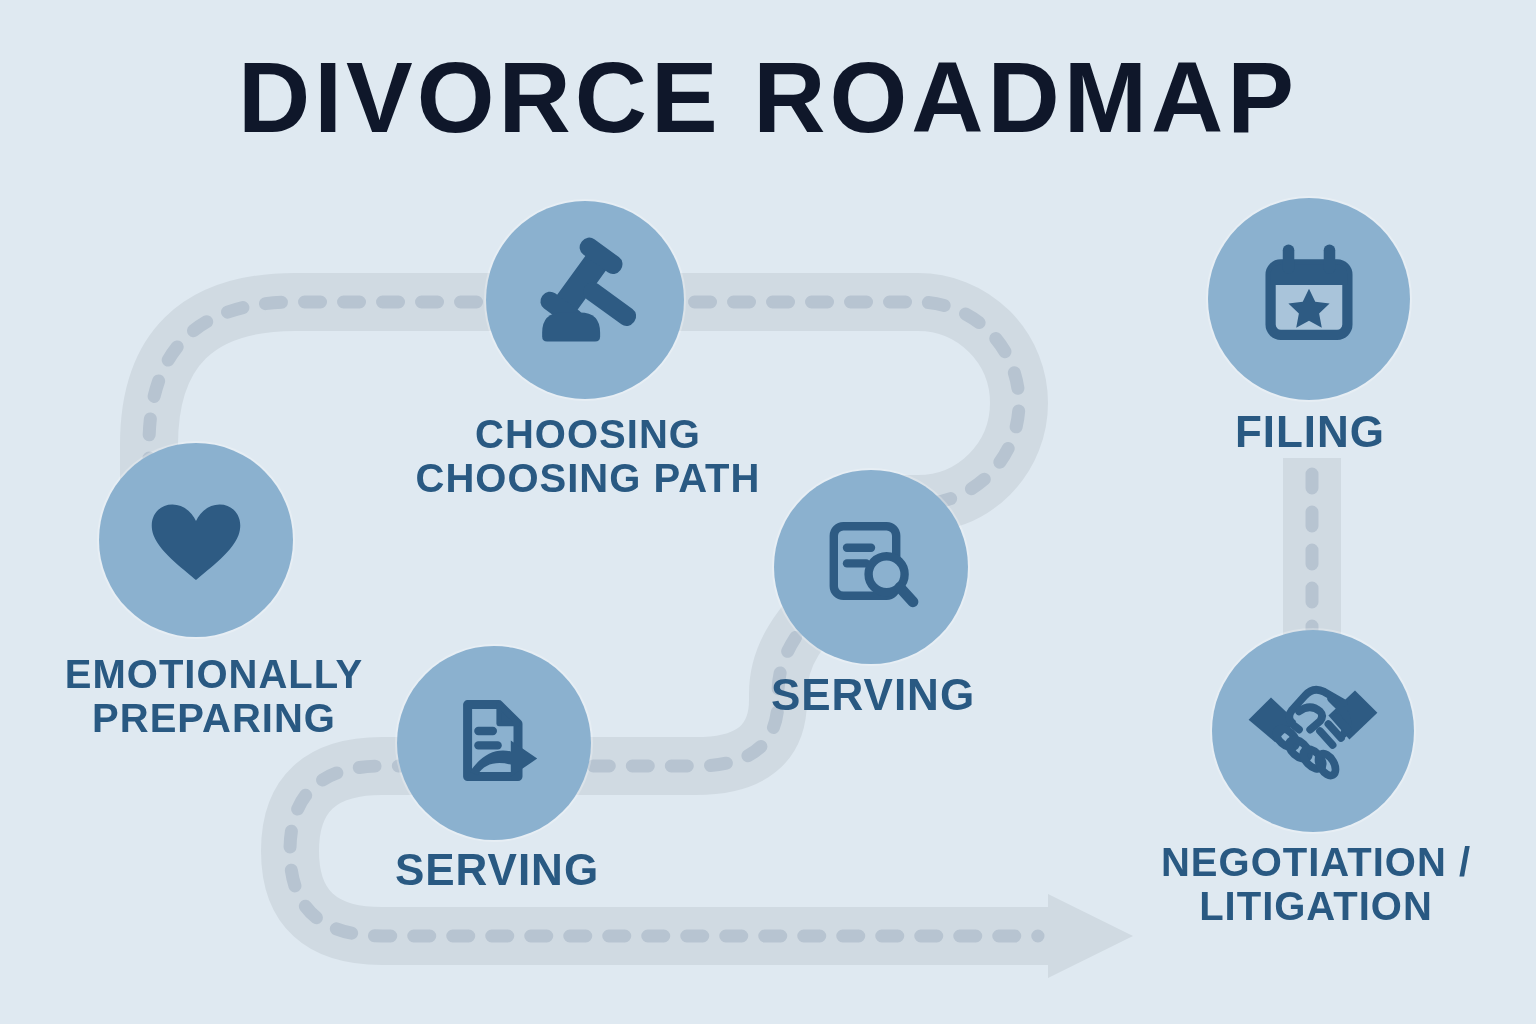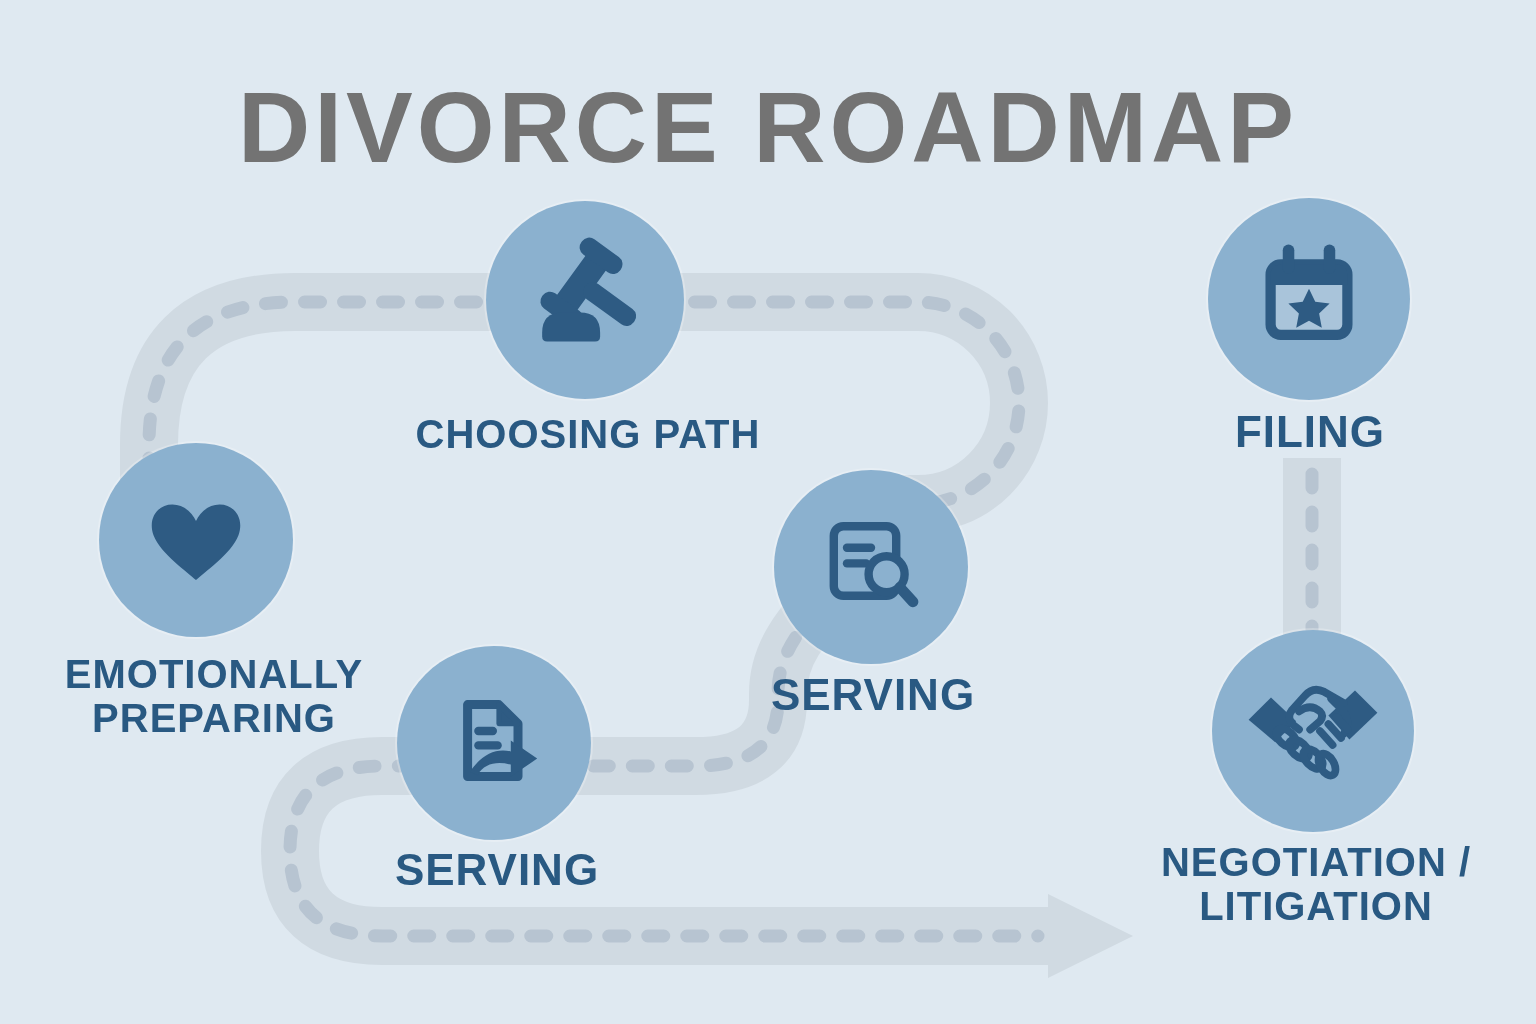--- a/index.html
+++ b/index.html
@@ -8,23 +8,23 @@
     background:#dfe9f1;
     font-family:"Liberation Sans",sans-serif;
   }
   .road-svg{position:absolute;left:0;top:0;width:1536px;height:1024px;}
   .road{fill:none;stroke:#d0dae2;stroke-width:58;}
   .road-dash{fill:none;stroke:#b7c4d1;stroke-width:13;stroke-linecap:round;stroke-dasharray:16 23;}
   .road-dash.vert{stroke-dasharray:14 24;}
   .arrowhead{fill:#d0dae2;}
 
   .title{
-    position:absolute;left:0;top:70px;width:100%;margin:0;
+    position:absolute;left:0;top:40px;width:100%;margin:0;
     text-align:center;font-size:100px;font-weight:700;letter-spacing:4px;
-    color:#737373;
+    color:#0f172a;
   }
 
   .node{
     position:absolute;border-radius:50%;background:#8bb1cf;
     display:flex;align-items:center;justify-content:center;
     box-shadow:0 0 0 2px rgba(255,255,255,0.25);
   }
   .node svg{display:block;}
   .n-heart   {left:99px;  top:443px; width:194px; height:194px;}
   .n-gavel   {left:486px; top:201px; width:198px; height:198px;}
@@ -78,20 +78,21 @@
       <g fill="#2e5b83" transform="rotate(36 46 38)">
         <rect x="36" y="10" width="20" height="52" rx="6"></rect>
         <rect x="27" y="2" width="38" height="15" rx="7"></rect>
         <rect x="27" y="55" width="38" height="15" rx="7"></rect>
         <rect x="50" y="29" width="48" height="15" rx="7"></rect>
       </g>
       <path fill="#2e5b83" d="M16 76 Q16 60 32 60 L46 60 Q62 60 62 76 L62 79 Q62 83 58 83 L20 83 Q16 83 16 79 Z"></path>
     </svg>
   </div>
   <div class="label l-choosing">
+    <div>CHOOSING</div>
     <div>CHOOSING PATH</div>
   </div>
 
   <div class="node n-serve1">
     <svg width="120" height="120" viewBox="0 0 100 100">
       <rect x="19" y="16" width="52" height="58" rx="8" fill="none" stroke="#2e5b83" stroke-width="7"></rect>
       <path d="M30 34 H50" stroke="#2e5b83" stroke-width="7" stroke-linecap="round" fill="none"></path>
       <path d="M30 47 H46" stroke="#2e5b83" stroke-width="7" stroke-linecap="round" fill="none"></path>
       <circle cx="63" cy="56" r="15" fill="#8bb1cf" stroke="#2e5b83" stroke-width="7"></circle>
       <path d="M74 67 L85 79" stroke="#2e5b83" stroke-width="9" stroke-linecap="round" fill="none"></path>

